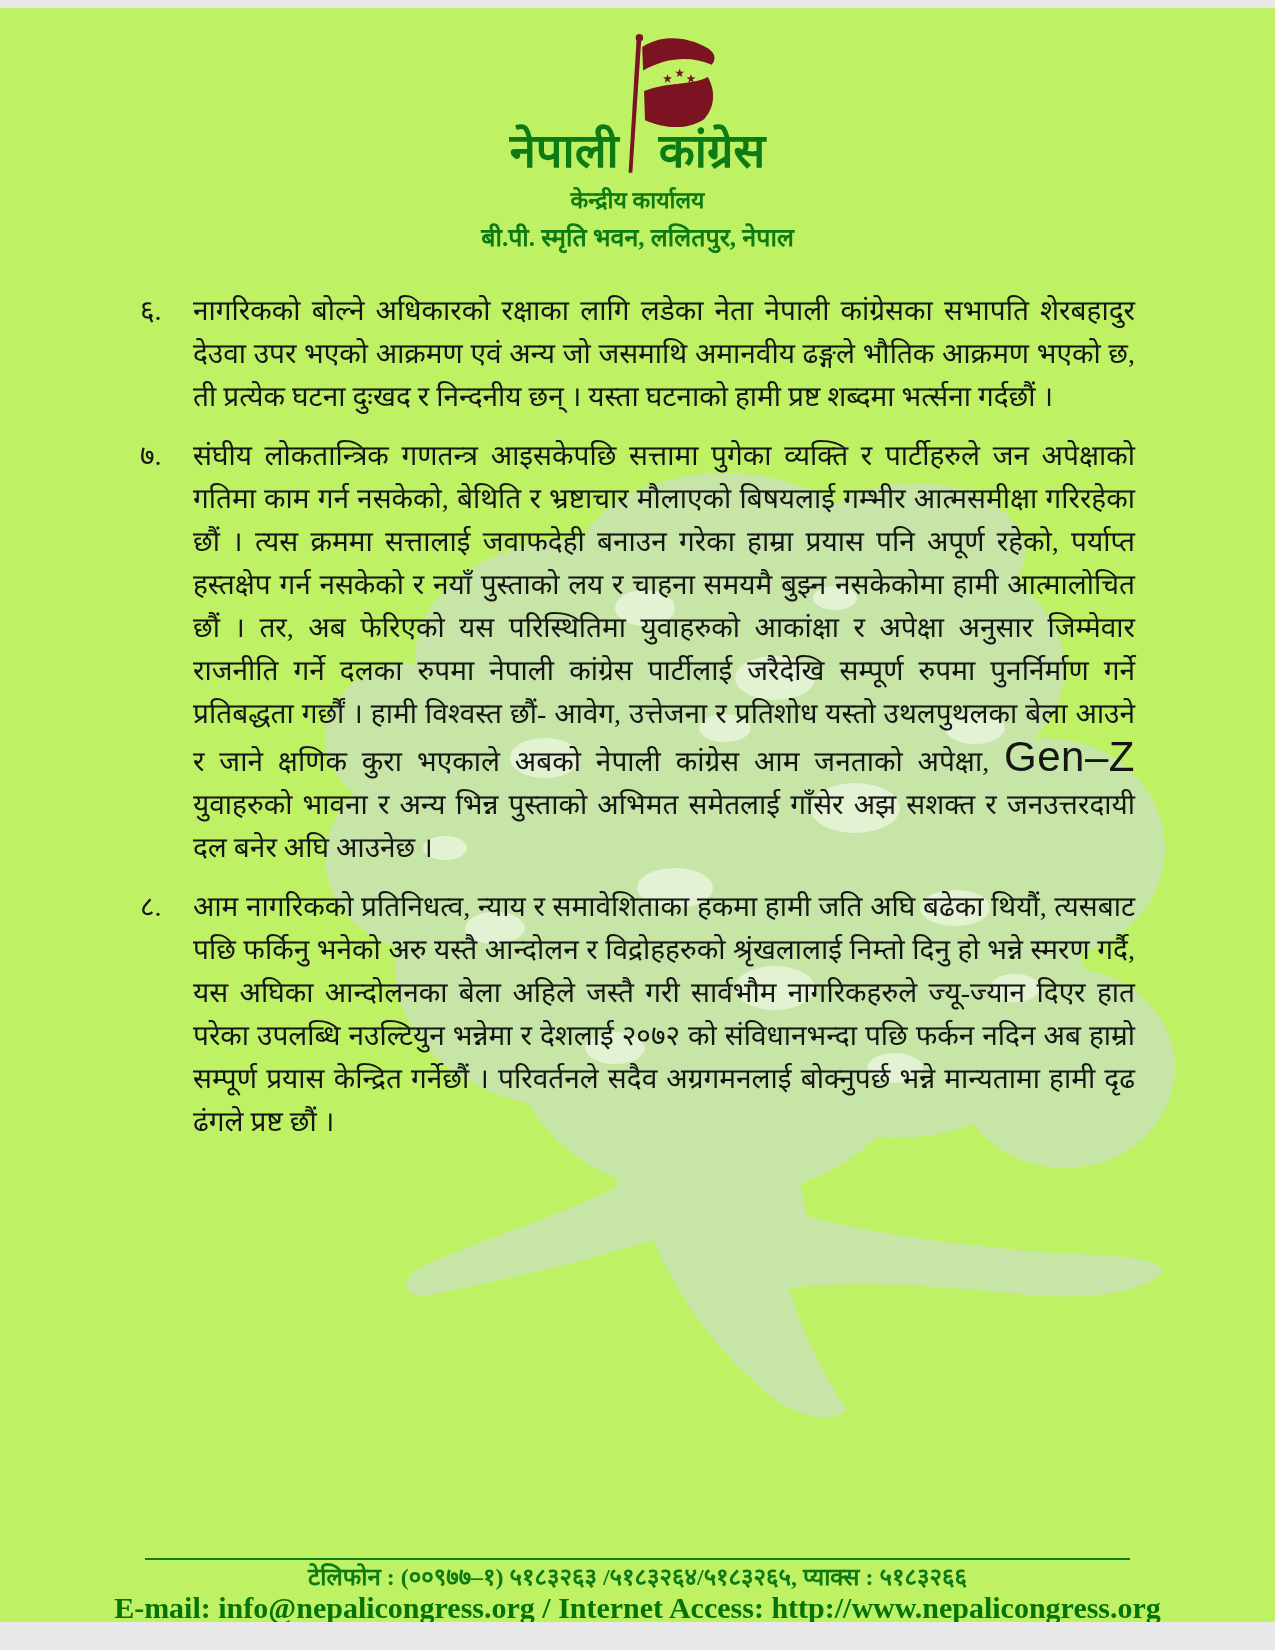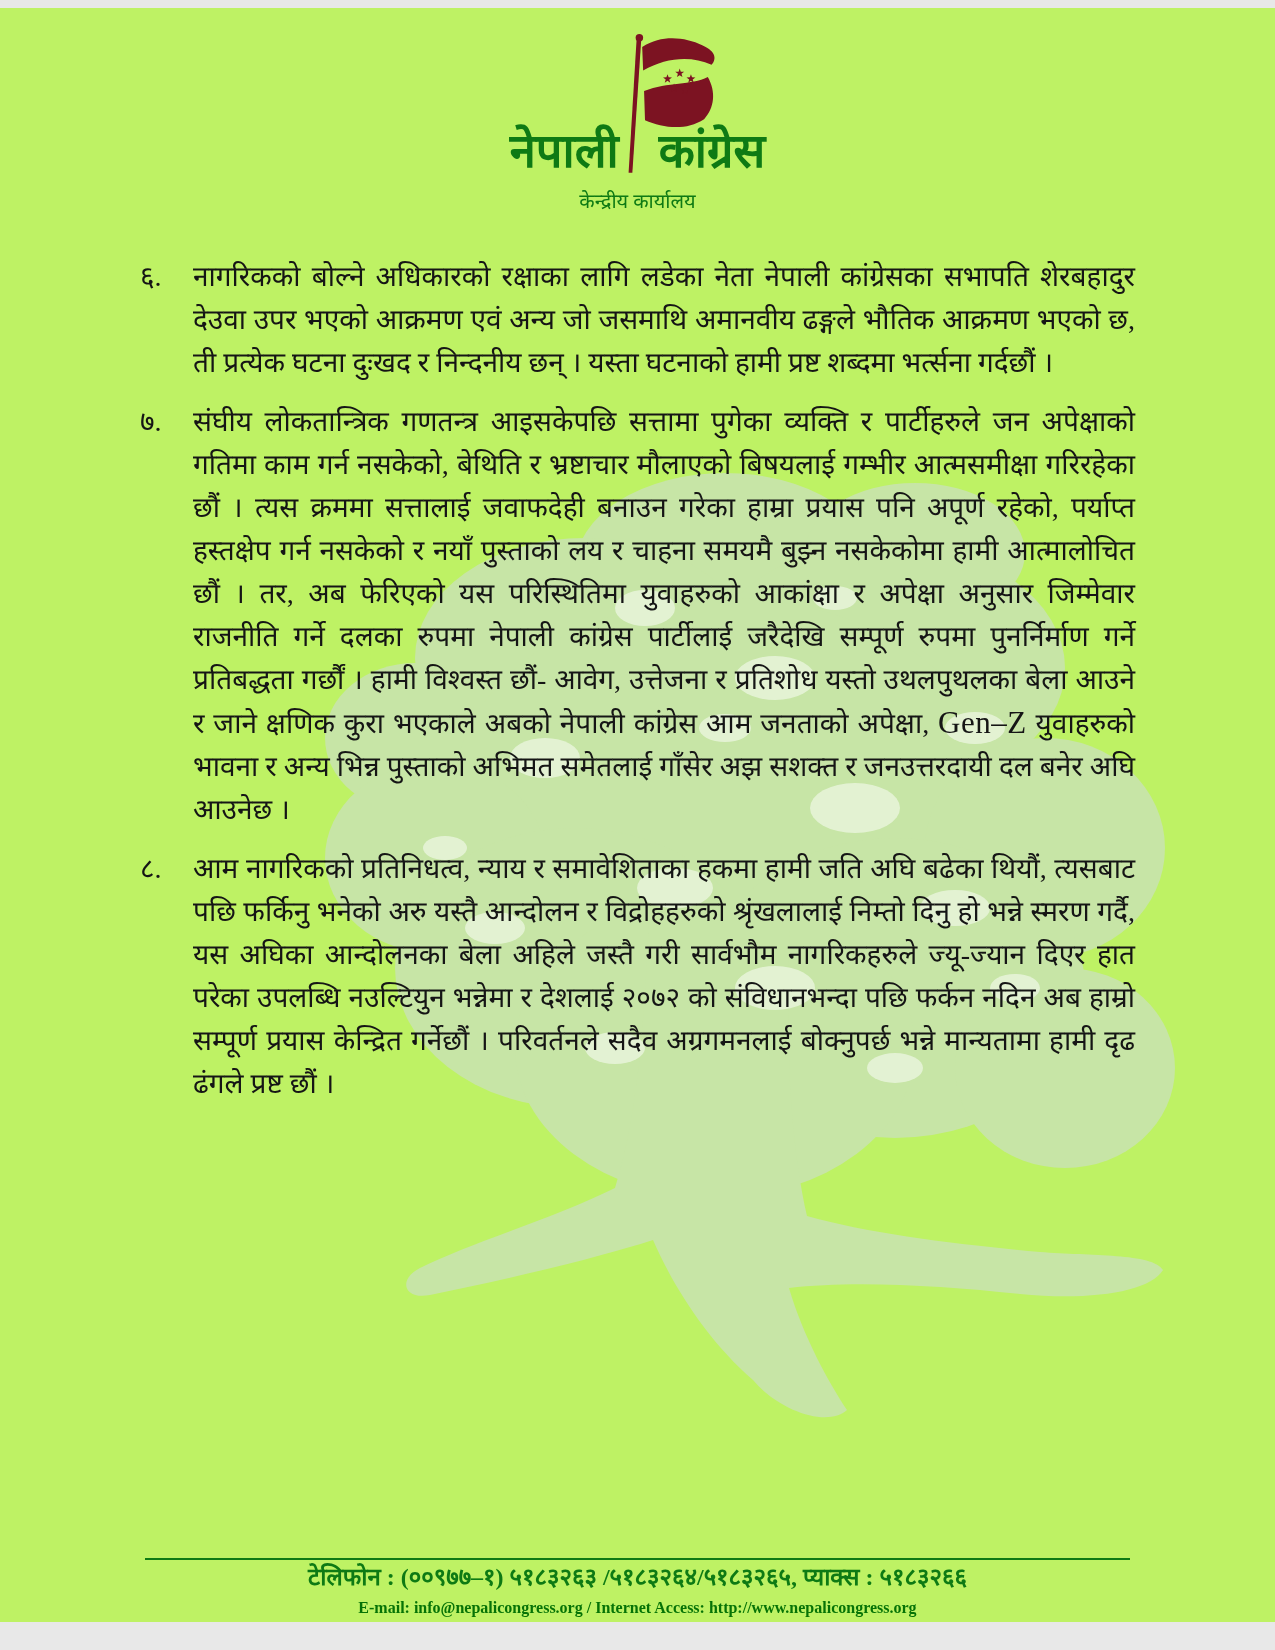--- a/index.html
+++ b/index.html
@@ -21,21 +21,21 @@
   .header{position:relative;z-index:1;text-align:center;}
   .flag{position:absolute;left:585px;top:24px;width:150px;height:150px;}
   .party-row{
     padding-top:118px;
     display:flex;justify-content:center;align-items:baseline;
     column-gap:40px;
     color:#0e7a14;font-weight:bold;font-size:47px;line-height:50px;
   }
   .office-line{
     margin-top:9px;
-    color:#0e7a14;font-weight:normal;font-size:20px;line-height:32px;
+    color:#0e7a14;font-weight:bold;font-size:23px;line-height:32px;
   }
   .address-line{
     margin-top:7px;
     color:#0e7a14;font-weight:bold;font-size:25px;line-height:27px;
   }
   
   .content{
     position:relative;z-index:1;
     margin:38px 140px 0 140px; 
     color:#151515;
@@ -51,42 +51,42 @@
   }
   .item .num{
     flex:0 0 53px;
     text-align:left;
   }
   .item .txt{
     flex:1 1 auto;
     text-align:justify;
   }
   .genz{
-    font-family:Liberation Serif, serif;
-    font-size:31px;
+    font-family:Liberation Sans, sans-serif;
+    font-size:42px;
     letter-spacing:.5px;
   }
   
   .footer{
     position:absolute;z-index:1;left:0;top:1550px;width:1275px;
     text-align:center;
   }
   .footer-rule{
     width:985px;margin:0 auto 4px auto;
     border:0;border-top:2px solid #0e7a14;
   }
   .phone-line{
     color:#0e7a14;font-weight:600;
     font-size:24px;line-height:27px;
   }
   .email-line{
     margin-top:3px;
     color:#067306;font-weight:bold;
     font-family:"Liberation Serif","DejaVu Serif",serif;
-    font-size:16px;line-height:28px;
+    font-size:30px;line-height:28px;
   }
 </style>
 </head>
 <body>
 
 <div class="page">
 
   <svg class="watermark" viewBox="0 0 900 1020" xmlns="http://www.w3.org/2000/svg" aria-hidden="true">
     <g fill="#c7e5a6">
       <ellipse cx="430" cy="140" rx="150" ry="95"></ellipse>
@@ -150,20 +150,21 @@
         <use href="#star" transform="translate(108,50)"></use>
         <use href="#star" transform="translate(90,60)"></use>
         <use href="#star" transform="translate(102,62)"></use>
       </g>
     </svg>
     <div class="party-row">
       <span>नेपाली</span>
       <span>कांग्रेस</span>
     </div>
     <div class="office-line">केन्द्रीय कार्यालय</div>
+    <div class="address-line">बी.पी. स्मृति भवन, ललितपुर, नेपाल</div>
   </div>
 
   <div class="content">
 
 
     <div class="item">
       <div class="num">६.</div>
       <div class="txt">नागरिकको बोल्ने अधिकारको रक्षाका लागि लडेका नेता नेपाली कांग्रेसका सभापति शेरबहादुर देउवा उपर भएको आक्रमण एवं अन्य जो जसमाथि अमानवीय ढङ्गले भौतिक आक्रमण भएको छ, ती प्रत्येक घटना दुःखद र निन्दनीय छन् । यस्ता घटनाको हामी प्रष्ट शब्दमा भर्त्सना गर्दछौं ।</div>
     </div>
 

